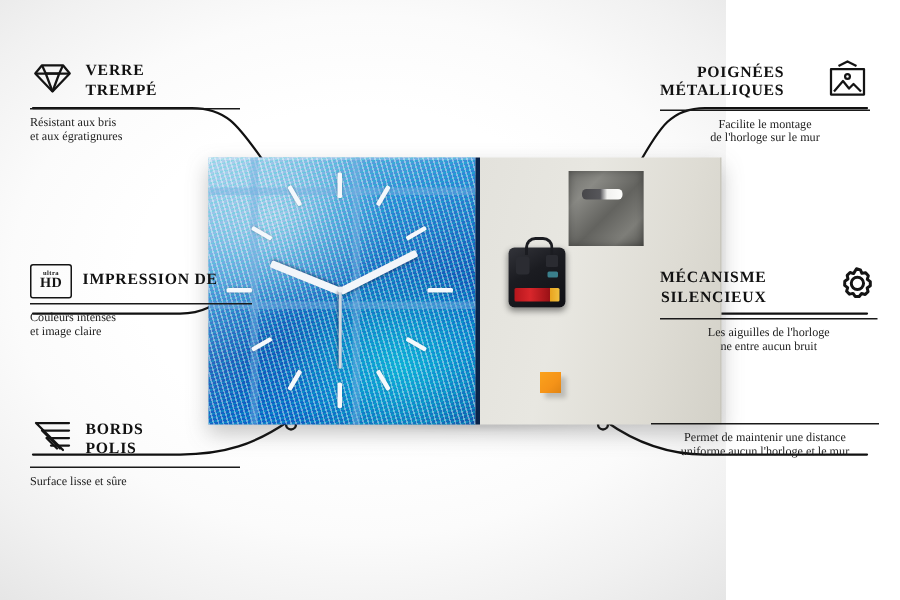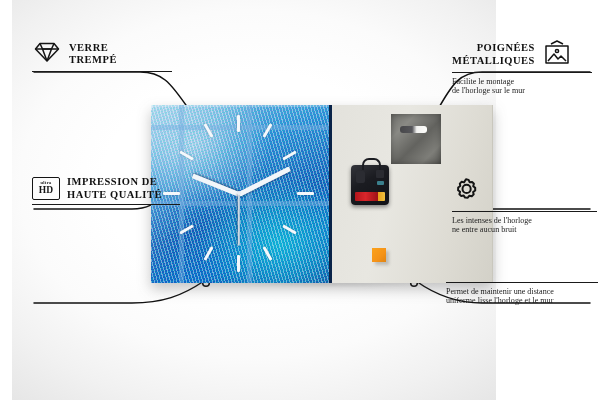--- a/index.html
+++ b/index.html
@@ -5,38 +5,37 @@
   html,body{margin:0;padding:0;}
   body{
     width:600px;height:400px;overflow:hidden;
     font-family:"Liberation Serif","DejaVu Serif",serif;
     background:#ffffff;
   }
   #stage{
     position:relative;width:484px;height:400px;
     background:
       radial-gradient(ellipse 78% 70% at 50% 46%, #ffffff 0%, #ffffff 40%, #fbfbfb 62%, #f1f1f1 82%, #e6e6e6 100%);
-    margin-left: 12px;
   }
   
   #wires{position:absolute;left:0;top:0;width:600px;height:400px;}
 
   
   .feat{position:absolute;}
   .feat .row{display:flex;align-items:center;gap:7px;}
-  .feat.right .row{justify-content:flex-start;}
+  .feat.right .row{justify-content:space-between;}
   .feat .ttl{
     font-weight:bold;letter-spacing:.5px;color:#111;
     font-size:10.5px;line-height:12.5px;text-transform:uppercase;
   }
   .feat.left .ttl{text-align:left;}
   .feat.right .ttl{text-align:right;}
   .rule{height:1px;background:#1a1a1a;margin:3px 0 3.5px 0;}
   .desc{font-size:8.1px;line-height:9.6px;color:#1c1c1c;}
-  .feat.right .desc{text-align:left;font-family:Liberation Serif, serif;}
+  .feat.right .desc{text-align:center;font-family:Liberation Serif, serif;}
   .ico{flex:0 0 auto;display:block;}
 
   
   .hdbox{
     width:26px;height:21px;border:1.4px solid #141414;border-radius:2px;
     display:flex;flex-direction:column;align-items:center;justify-content:center;
     line-height:1;
   }
   .hdbox .u{font-size:4.4px;font-weight:bold;letter-spacing:.3px;color:#141414;}
   .hdbox .h{font-size:9.5px;font-weight:bold;letter-spacing:.2px;color:#141414;margin-top:.5px;}
@@ -198,36 +197,65 @@
               <path d="M10.5,9 L19.5,9"></path>
           </g>
         </svg>
       </span>
       <span class="ttl">
         <span>VERRE</span><br>
         <span>TREMPÉ</span>
       </span>
     </div>
     <div class="rule"></div>
+    <div class="desc">
+      <span>Résistant aux bris</span><br>
+      <span>et aux égratignures</span>
+    </div>
   </div>
 
   <div class="feat left" style="left:20px;top:176px;width:148px;">
     <div class="row">
       <span class="ico hdbox">
         <span class="u">ultra</span>
         <span class="h">HD</span>
       </span>
       <span class="ttl">
         <span>IMPRESSION DE</span><br>
-        <span>HAUTE QUALITÉ</span>
-      </span>
-    </div>
-    <div class="rule"></div>
-  </div>
-
+      </span>
+    </div>
+    <div class="rule"></div>
+    <div class="desc">
+      <span>Couleurs intenses</span><br>
+      <span>et image claire</span>
+    </div>
+  </div>
+
+  <div class="feat left" style="left:20px;top:279px;width:140px;">
+    <div class="row">
+      <span class="ico">
+        <svg width="30" height="24" viewBox="0 0 30 24">
+          <g stroke="#141414" stroke-width="1.5" fill="none" stroke-linecap="round">
+            <path d="M4,3 L26,3 M4,3 L22,21"></path>
+            <path d="M8,8 L26,8 M8,8 L20,20"></path>
+            <path d="M11,13 L26,13 M11,13 L18,20"></path>
+            <path d="M14,18 L26,18"></path>
+          </g>
+        </svg>
+      </span>
+      <span class="ttl">
+        <span>BORDS</span><br>
+        <span>POLIS</span>
+      </span>
+    </div>
+    <div class="rule"></div>
+    <div class="desc">
+      <span>Surface lisse et sûre</span>
+    </div>
+  </div>
 
   <div class="feat right" style="left:440px;top:40px;width:140px;">
     <div class="row">
       <span class="ttl">
         <span>POIGNÉES</span><br>
         <span>MÉTALLIQUES</span>
       </span>
       <span class="ico">
         <svg width="30" height="25" viewBox="0 0 30 25">
           <g fill="none" stroke="#141414" stroke-width="1.5" stroke-linejoin="round">
@@ -241,40 +269,44 @@
     </div>
     <div class="rule"></div>
     <div class="desc">
       <span>Facilite le montage</span><br>
       <span>de l'horloge sur le mur</span>
     </div>
   </div>
 
   <div class="feat right" style="left:440px;top:176px;width:145px;">
     <div class="row">
+      <span class="ttl">
+        <span>MÉCANISME</span><br>
+        <span>SILENCIEUX</span>
+      </span>
       <span class="ico">
         <svg width="28" height="28" viewBox="0 0 28 28">
           <g fill="none" stroke="#141414" stroke-width="2" stroke-linejoin="round">
             <path d="M14,3.2 L16.6,3.9 L17.6,6.2 L20.1,5.9 L21.9,7.8 L21.2,10.2 L23.2,11.8
                      L23.2,14.5 L21.1,16 L21.7,18.4 L19.8,20.3 L17.4,19.7 L15.8,21.7
                      L13.1,21.6 L11.7,19.6 L9.3,20.1 L7.4,18.2 L8.1,15.8 L6.1,14.2
                      L6.2,11.5 L8.3,10 L7.8,7.6 L9.7,5.7 L12,6.4 Z"></path>
             <circle cx="14.6" cy="12.9" r="4.1"></circle>
           </g>
         </svg>
       </span>
     </div>
     <div class="rule"></div>
     <div class="desc">
-      <span>Les intenses de l'horloge</span><br>
+      <span>Les aiguilles de l'horloge</span><br>
       <span>ne entre aucun bruit</span>
     </div>
   </div>
 
   <div class="feat right" style="left:434px;top:279px;width:152px;">
     <div class="rule"></div>
     <div class="desc">
       <span>Permet de maintenir une distance</span><br>
-      <span>uniforme lisse l'horloge et le mur</span>
+      <span>uniforme aucun l'horloge et le mur</span>
     </div>
   </div>
 
 </div>
 
 </body></html>

